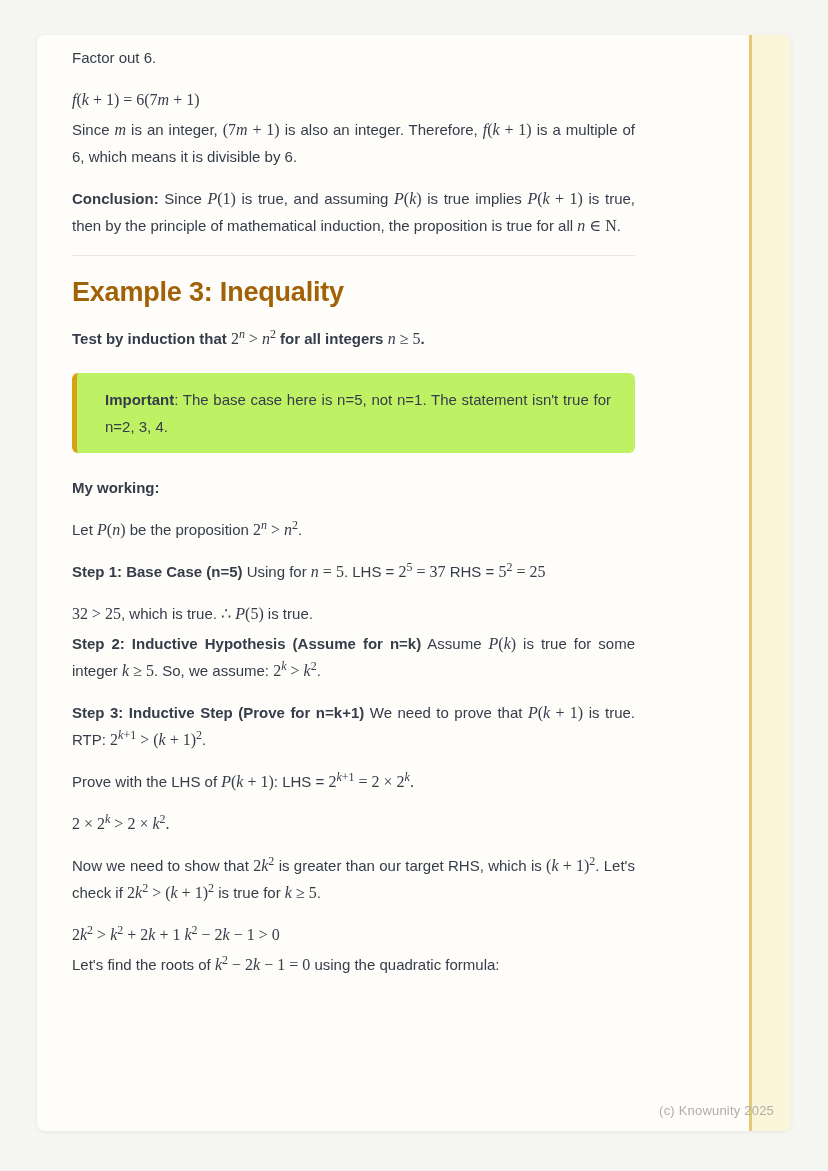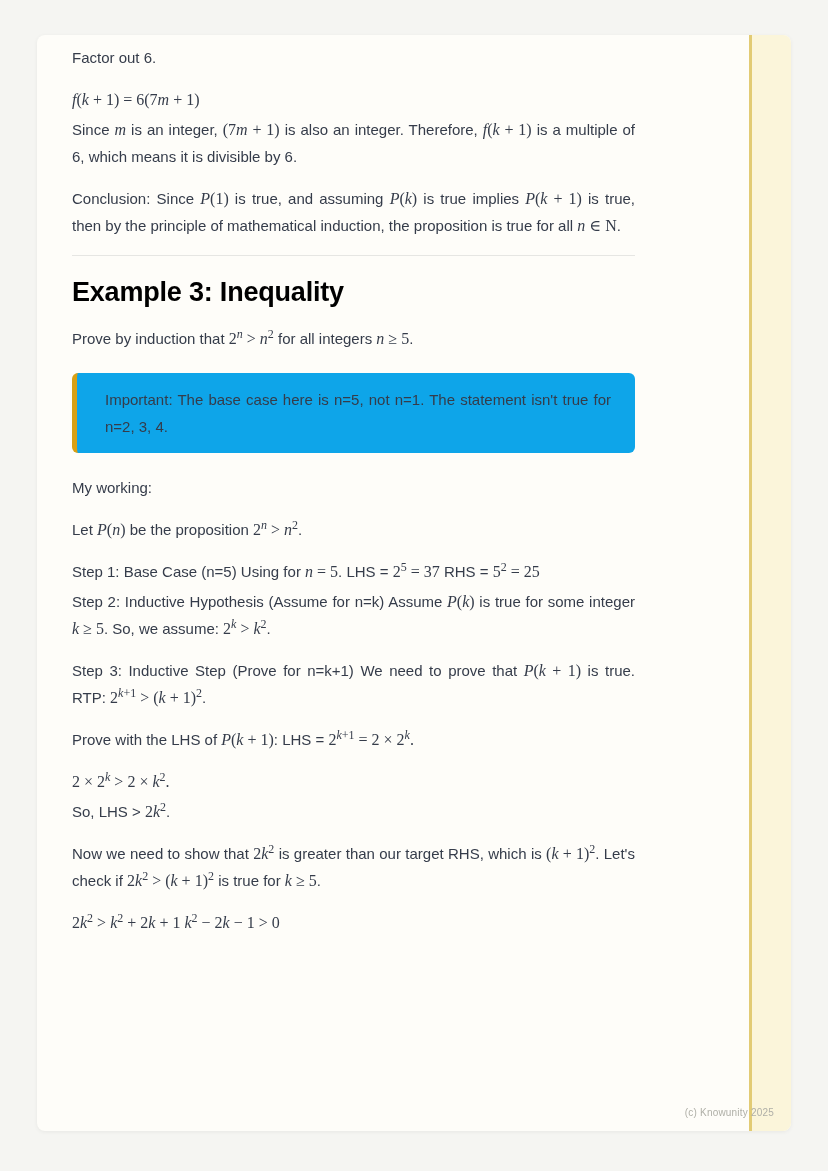--- a/index.html
+++ b/index.html
@@ -33,55 +33,55 @@
   }
   p.blk {
     margin: 15px 0 0;
     font-size: 15px;
     line-height: 27px;
     color: #353c4a;
     text-align: justify;
   }
   p.first { margin-top: 0; }
   p.tight { margin-top: 3px; }
-  .b { font-weight: 400; }
+  .b { font-weight: 700; }
   .m  { font-family: "Liberation Serif", "DejaVu Serif", serif; font-size: 16px; }
   .mi { font-family: "Liberation Serif", "DejaVu Serif", serif; font-size: 16px; font-style: italic; }
   .sup { font-size: 12px; vertical-align: 6px; line-height: 0; }
   h2.example-heading {
     margin: 20px 0 16px;
     font-size: 27px;
     line-height: 33px;
     font-weight: 800;
-    color: #000000;
+    color: #a16207;
     letter-spacing: -0.2px;
   }
   hr.divider {
     margin: 16px 0 0;
     border: 0;
     border-top: 1px solid #e6e6e3;
   }
   .callout {
     margin: 21px 0 21px;
-    background: #0ea5e9;
+    background: #bef264;
     border-left: 5px solid #d9a014;
     border-radius: 6px;
     padding: 13px 24px 13px 28px;
   }
   .callout p {
     margin: 0;
     font-size: 15px;
     line-height: 27px;
     color: #353c4a;
     text-align: justify;
   }
   .footer {
     position: absolute;
     right: 17px; bottom: 13px;
-    font-size: 10px;
+    font-size: 13px;
     color: #afafa7;
     letter-spacing: 0.2px;
   }
 </style>
 </head>
 <body>
 
 <div class="card">
   <div class="accent-band"></div>
 
@@ -90,41 +90,42 @@
 
     <p class="blk"><span class="mi">f</span><span class="m">(</span><span class="mi">k</span><span class="m"> + 1) = 6(7</span><span class="mi">m</span><span class="m"> + 1)</span></p>
     <p class="blk tight"><span>Since </span><span class="mi">m</span><span> is an integer, </span><span class="m">(7</span><span class="mi">m</span><span class="m"> + 1)</span><span> is also an integer. Therefore, </span><span class="mi">f</span><span class="m">(</span><span class="mi">k</span><span class="m"> + 1)</span><span> is a multiple of 6, which means it is divisible by 6.</span></p>
 
     <p class="blk"><span class="b">Conclusion:</span><span> Since </span><span class="mi">P</span><span class="m">(1)</span><span> is true, and assuming </span><span class="mi">P</span><span class="m">(</span><span class="mi">k</span><span class="m">)</span><span> is true implies </span><span class="mi">P</span><span class="m">(</span><span class="mi">k</span><span class="m"> + 1)</span><span> is true, then by the principle of mathematical induction, the proposition is true for all </span><span class="mi">n</span><span class="m"> ∈ N</span><span>.</span></p>
 
     <hr class="divider">
 
     <h2 class="example-heading">Example 3: Inequality</h2>
 
-    <p class="blk"><span class="b">Prove by induction that </span><span class="m">2</span><span class="mi sup">n</span><span class="m"> &gt; </span><span class="mi">n</span><span class="m sup">2</span><span class="b"> for all integers </span><span class="mi">n</span><span class="m"> ≥ 5</span><span class="b">.</span></p>
+    <p class="blk"><span class="b">Test by induction that </span><span class="m">2</span><span class="mi sup">n</span><span class="m"> &gt; </span><span class="mi">n</span><span class="m sup">2</span><span class="b"> for all integers </span><span class="mi">n</span><span class="m"> ≥ 5</span><span class="b">.</span></p>
 
     <div class="callout">
       <p><span class="b">Important</span><span>: The base case here is n=5, not n=1. The statement isn't true for n=2, 3, 4.</span></p>
     </div>
 
     <p class="blk"><span class="b">My working:</span></p>
 
     <p class="blk"><span>Let </span><span class="mi">P</span><span class="m">(</span><span class="mi">n</span><span class="m">)</span><span> be the proposition </span><span class="m">2</span><span class="mi sup">n</span><span class="m"> &gt; </span><span class="mi">n</span><span class="m sup">2</span><span>.</span></p>
 
     <p class="blk"><span class="b">Step 1: Base Case (n=5)</span><span> Using for </span><span class="mi">n</span><span class="m"> = 5</span><span>. LHS = </span><span class="m">2</span><span class="m sup">5</span><span class="m"> = 37</span><span> RHS = </span><span class="m">5</span><span class="m sup">2</span><span class="m"> = 25</span></p>
 
+    <p class="blk"><span class="m">32 &gt; 25</span><span>, which is true. </span><span class="m">∴ </span><span class="mi">P</span><span class="m">(5)</span><span> is true.</span></p>
     <p class="blk tight"><span class="b">Step 2: Inductive Hypothesis (Assume for n=k)</span><span> Assume </span><span class="mi">P</span><span class="m">(</span><span class="mi">k</span><span class="m">)</span><span> is true for some integer </span><span class="mi">k</span><span class="m"> ≥ 5</span><span>. So, we assume: </span><span class="m">2</span><span class="mi sup">k</span><span class="m"> &gt; </span><span class="mi">k</span><span class="m sup">2</span><span>.</span></p>
 
     <p class="blk"><span class="b">Step 3: Inductive Step (Prove for n=k+1)</span><span> We need to prove that </span><span class="mi">P</span><span class="m">(</span><span class="mi">k</span><span class="m"> + 1)</span><span> is true. RTP: </span><span class="m">2</span><span class="mi sup">k</span><span class="m sup">+1</span><span class="m"> &gt; (</span><span class="mi">k</span><span class="m"> + 1)</span><span class="m sup">2</span><span>.</span></p>
 
     <p class="blk"><span>Prove with the LHS of </span><span class="mi">P</span><span class="m">(</span><span class="mi">k</span><span class="m"> + 1)</span><span>: LHS = </span><span class="m">2</span><span class="mi sup">k</span><span class="m sup">+1</span><span class="m"> = 2 × 2</span><span class="mi sup">k</span><span class="m">.</span></p>
 
 
     <p class="blk"><span class="m">2 × 2</span><span class="mi sup">k</span><span class="m"> &gt; 2 × </span><span class="mi">k</span><span class="m sup">2</span><span class="m">.</span></p>
-    <p class="blk tight"><span>So, LHS &gt; </span><span class="m">2</span><span class="mi">k</span><span class="m sup">2</span><span>.</span></p>
 
     <p class="blk"><span>Now we need to show that </span><span class="m">2</span><span class="mi">k</span><span class="m sup">2</span><span> is greater than our target RHS, which is </span><span class="m">(</span><span class="mi">k</span><span class="m"> + 1)</span><span class="m sup">2</span><span>. Let's check if </span><span class="m">2</span><span class="mi">k</span><span class="m sup">2</span><span class="m"> &gt; (</span><span class="mi">k</span><span class="m"> + 1)</span><span class="m sup">2</span><span> is true for </span><span class="mi">k</span><span class="m"> ≥ 5</span><span>.</span></p>
 
     <p class="blk"><span class="m">2</span><span class="mi">k</span><span class="m sup">2</span><span class="m"> &gt; </span><span class="mi">k</span><span class="m sup">2</span><span class="m"> + 2</span><span class="mi">k</span><span class="m"> + 1 </span><span class="mi">k</span><span class="m sup">2</span><span class="m"> − 2</span><span class="mi">k</span><span class="m"> − 1 &gt; 0</span></p>
+    <p class="blk tight"><span>Let's find the roots of </span><span class="mi">k</span><span class="m sup">2</span><span class="m"> − 2</span><span class="mi">k</span><span class="m"> − 1 = 0</span><span> using the quadratic formula:</span></p>
   </div>
 
   <div class="footer">(c) Knowunity 2025</div>
 </div>
 
 </body></html>

